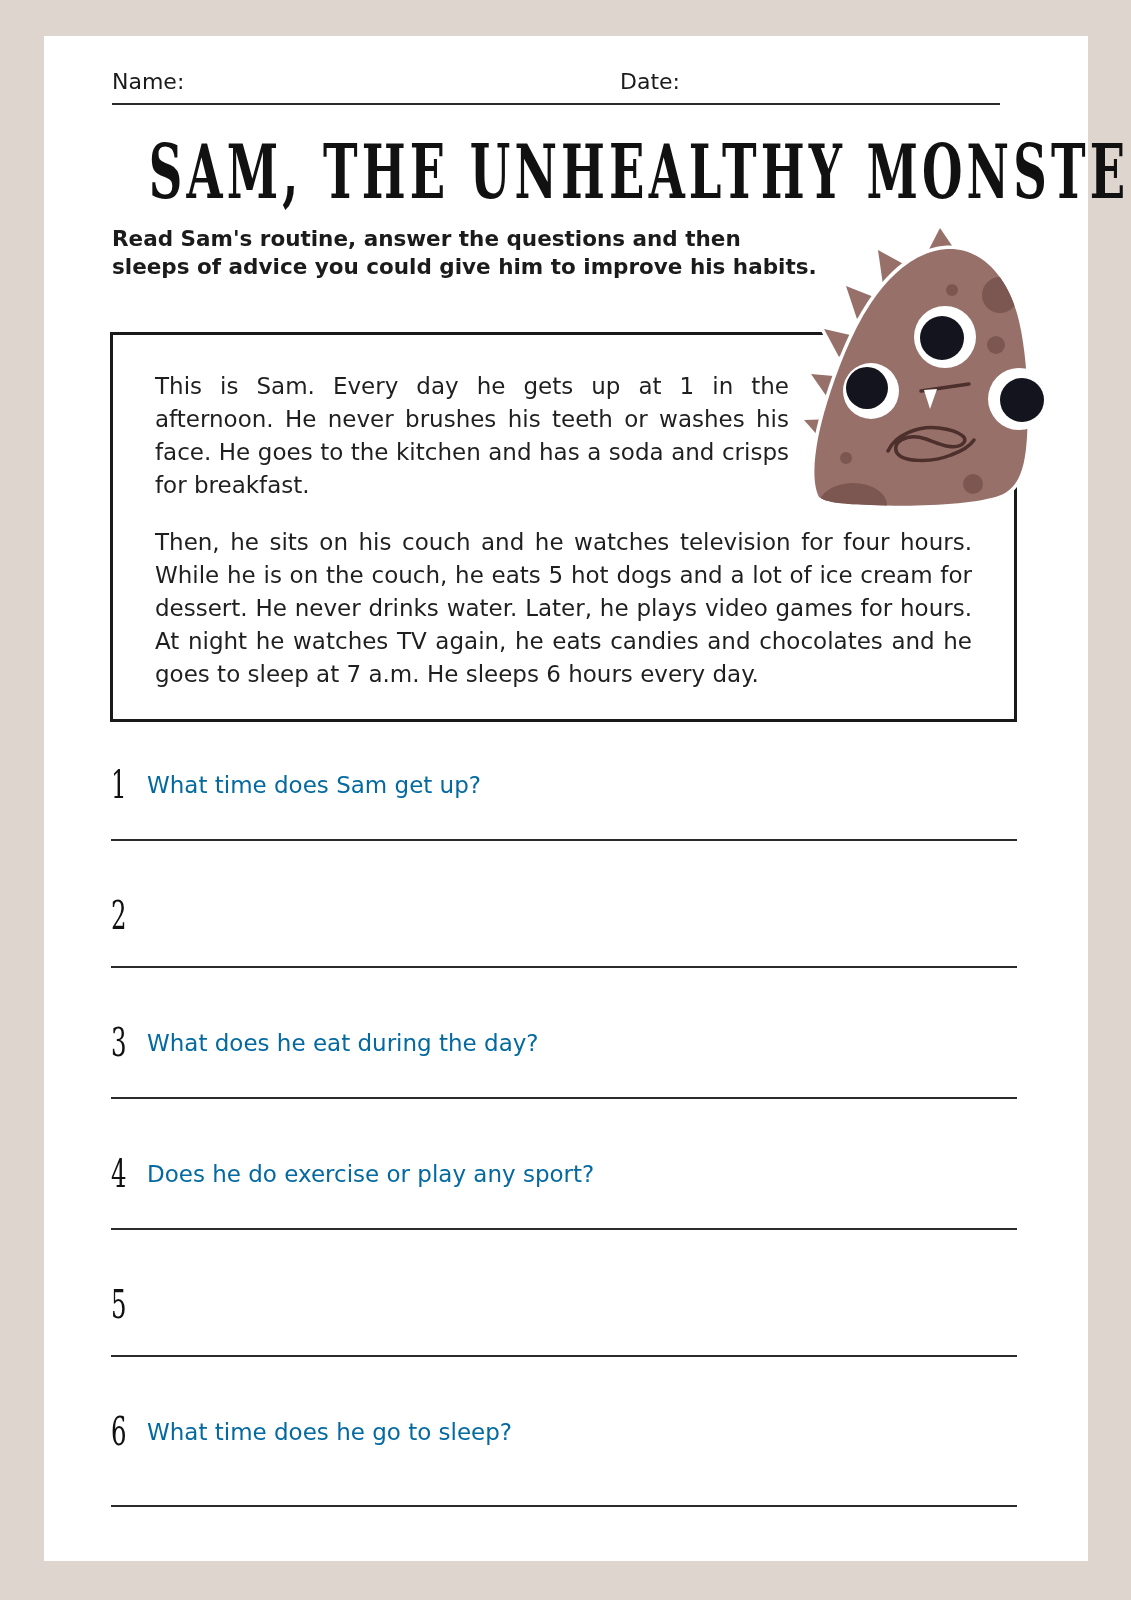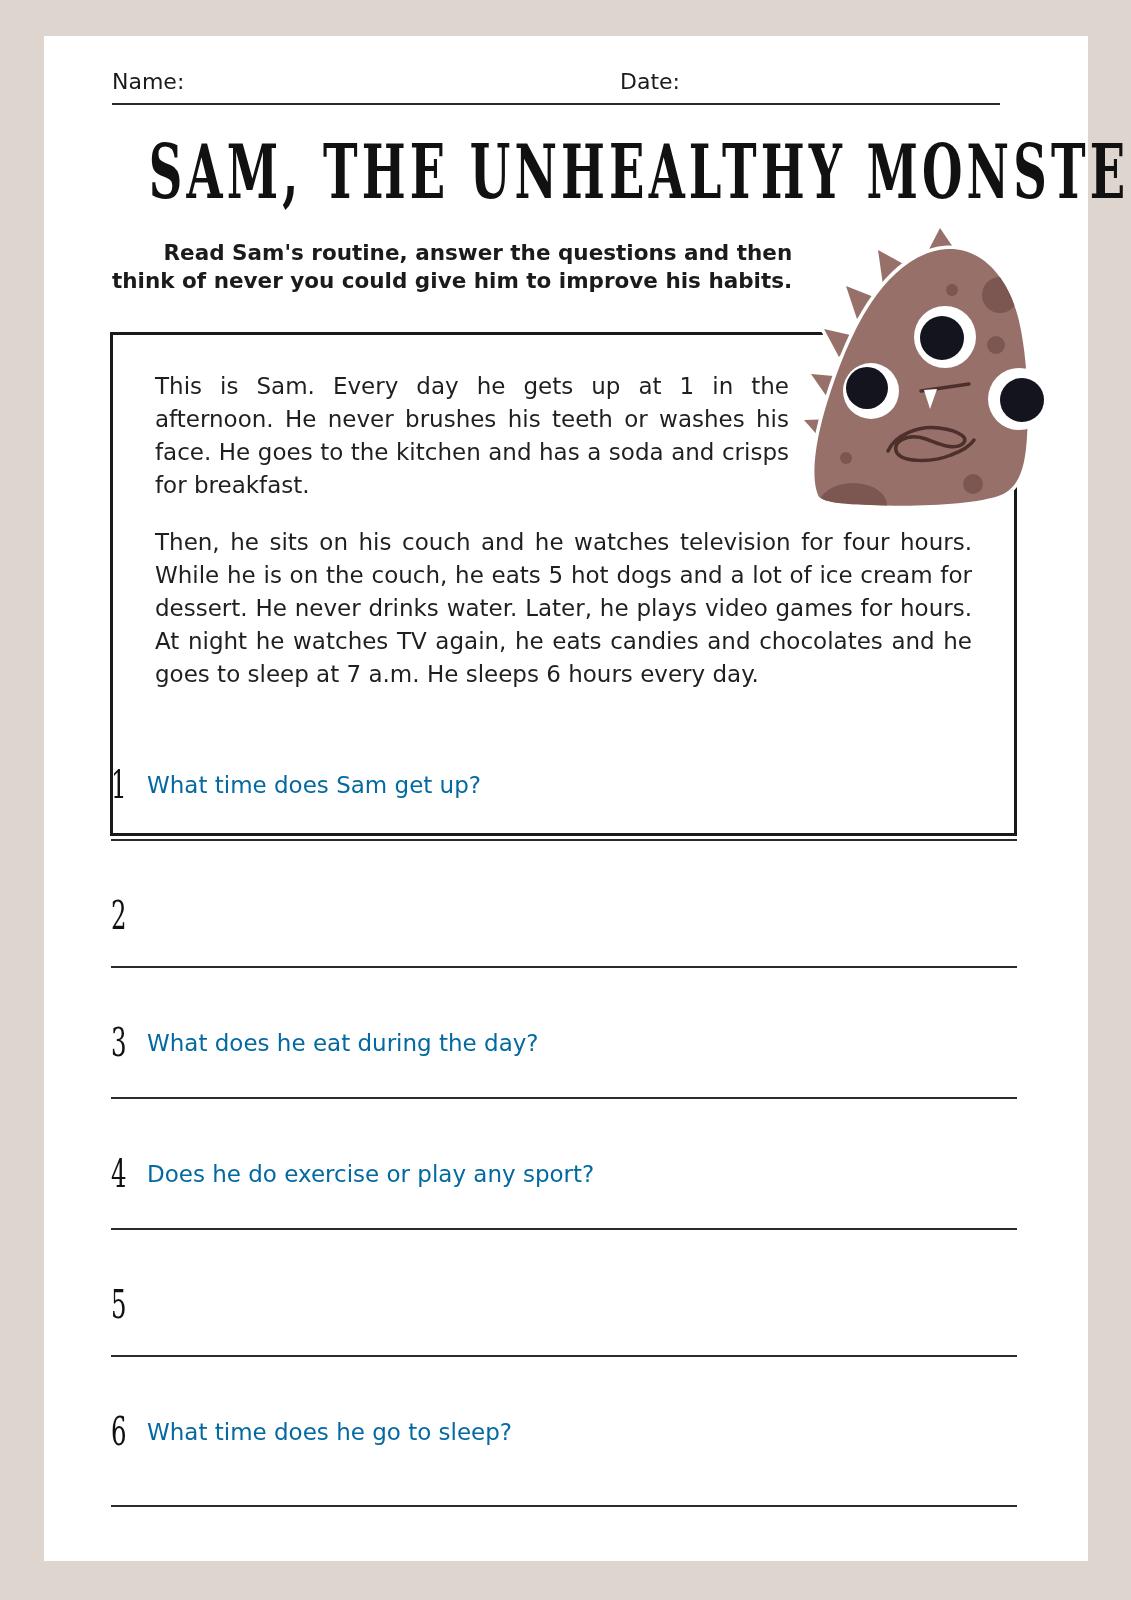--- a/index.html
+++ b/index.html
@@ -20,24 +20,24 @@
   .hdr-date{left:508px;}
   .header-line{position:absolute;left:68px;top:67px;width:888px;border-top:2px solid #2b2b2b;}
   
   .title-wrap{position:absolute;left:0;right:0;top:92px;text-align:center;}
   .title-text{
     display:inline-block;font-family:"DejaVu Serif","Liberation Serif",serif;
     font-weight:bold;font-size:56px;letter-spacing:5px;color:#111;
     transform:scale(0.83,1.32);transform-origin:center top;white-space:nowrap;
   }
   
-  .instructions{position:absolute;left:68px;top:203px;font-size:21.5px;font-weight:bold;line-height:28px;color:#1b1b1b;text-align:right;}
+  .instructions{position:absolute;left:68px;top:189px;font-size:21.5px;font-weight:bold;line-height:28px;color:#1b1b1b;}
   
   .passage-box{
-    position:absolute;left:66px;top:296px;width:907px;height:504px;box-sizing:border-box;
+    position:absolute;left:66px;top:296px;width:907px;height:390px;box-sizing:border-box;
     border:3px solid #1a1a1a;padding:35px 42px 0 42px;
     font-size:23px;line-height:33px;color:#1f1f1f;text-align:justify;z-index:1;
   }
   .passage-box p{margin:0;}
   .passage-p1{margin:0 183px 24px 0 !important;}
   
   .monster{position:absolute;left:751px;top:189px;width:260px;height:285px;z-index:5;}
   .monster svg{overflow:visible;}
   
   .questions{position:absolute;left:67px;top:686px;width:906px;}
@@ -62,21 +62,21 @@
     <span class="hdr-label hdr-date">Date:</span>
   </div>
   <div class="header-line"></div>
 
   <div class="title-wrap">
     <span class="title-text">SAM, THE UNHEALTHY MONSTER</span>
   </div>
 
   <div class="instructions">
     <div>Read Sam's routine, answer the questions and then</div>
-    <div>think of never you could give him to improve his habits.</div>
+    <div>sleeps of advice you could give him to improve his habits.</div>
   </div>
 
   <div class="passage-box">
     <p class="passage-p1">This is Sam. Every day he gets up at 1 in the afternoon. He never brushes his teeth or washes his face. He goes to the kitchen and has a soda and crisps for breakfast.</p>
     <p class="passage-p2">Then, he sits on his couch and he watches television for four hours. While he is on the couch, he eats 5 hot dogs and a lot of ice cream for dessert. He never drinks water. Later, he plays video games for hours. At night he watches TV again, he eats candies and chocolates and he goes to sleep at 7 a.m. He sleeps 6 hours every day.</p>
   </div>
 
   <div class="monster">
     <svg width="260" height="285" viewBox="0 0 260 285" xmlns="http://www.w3.org/2000/svg">
       <defs>

